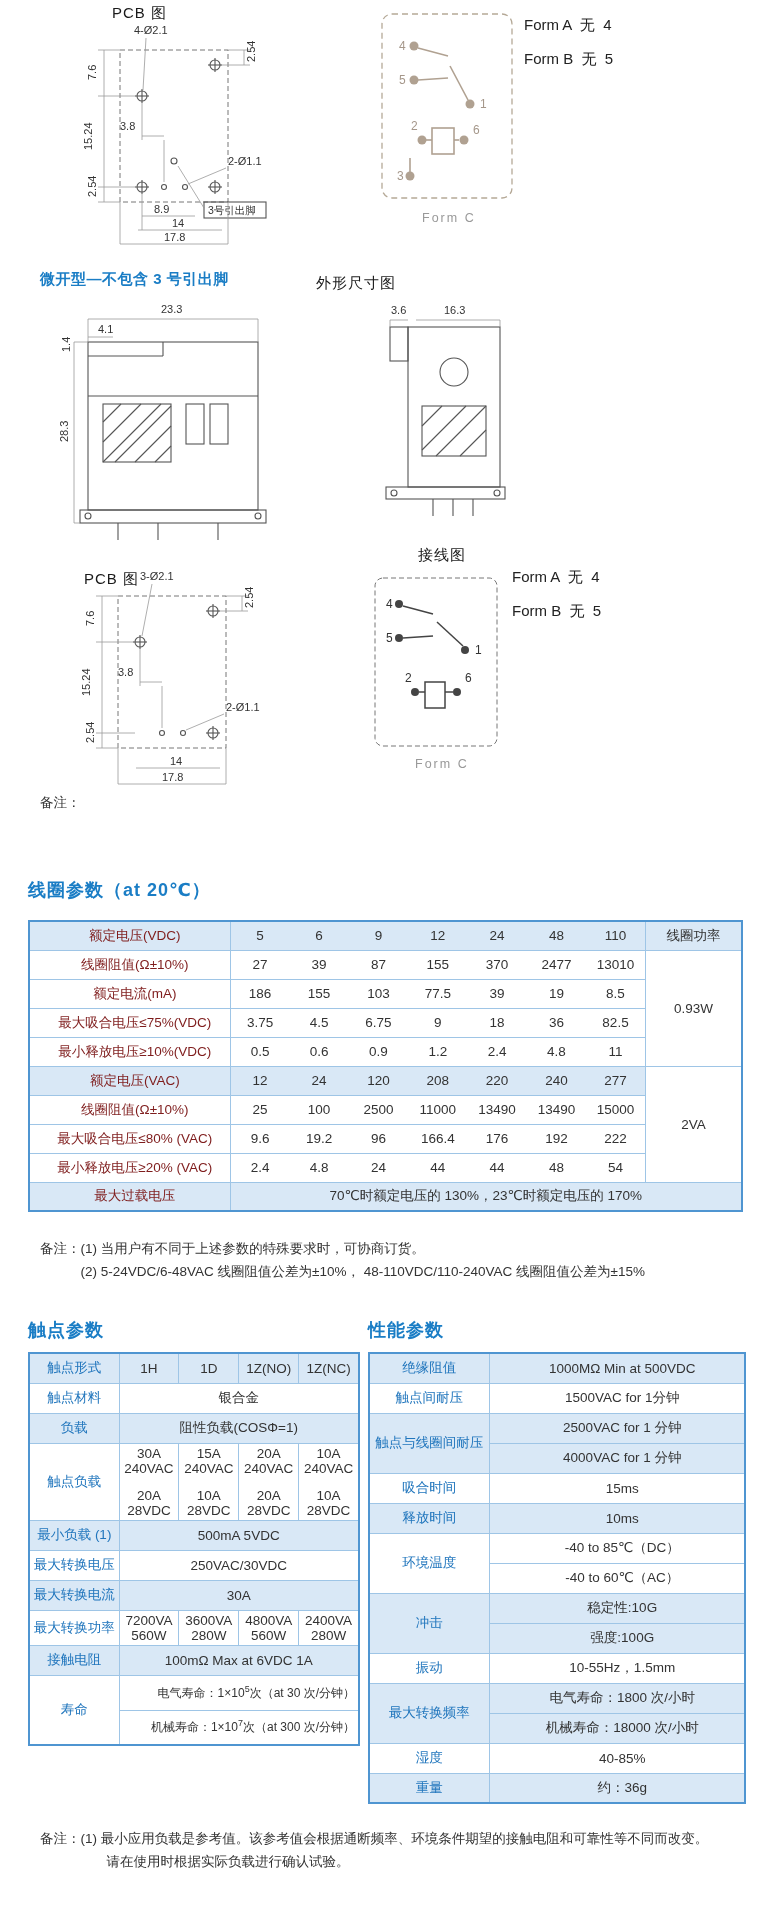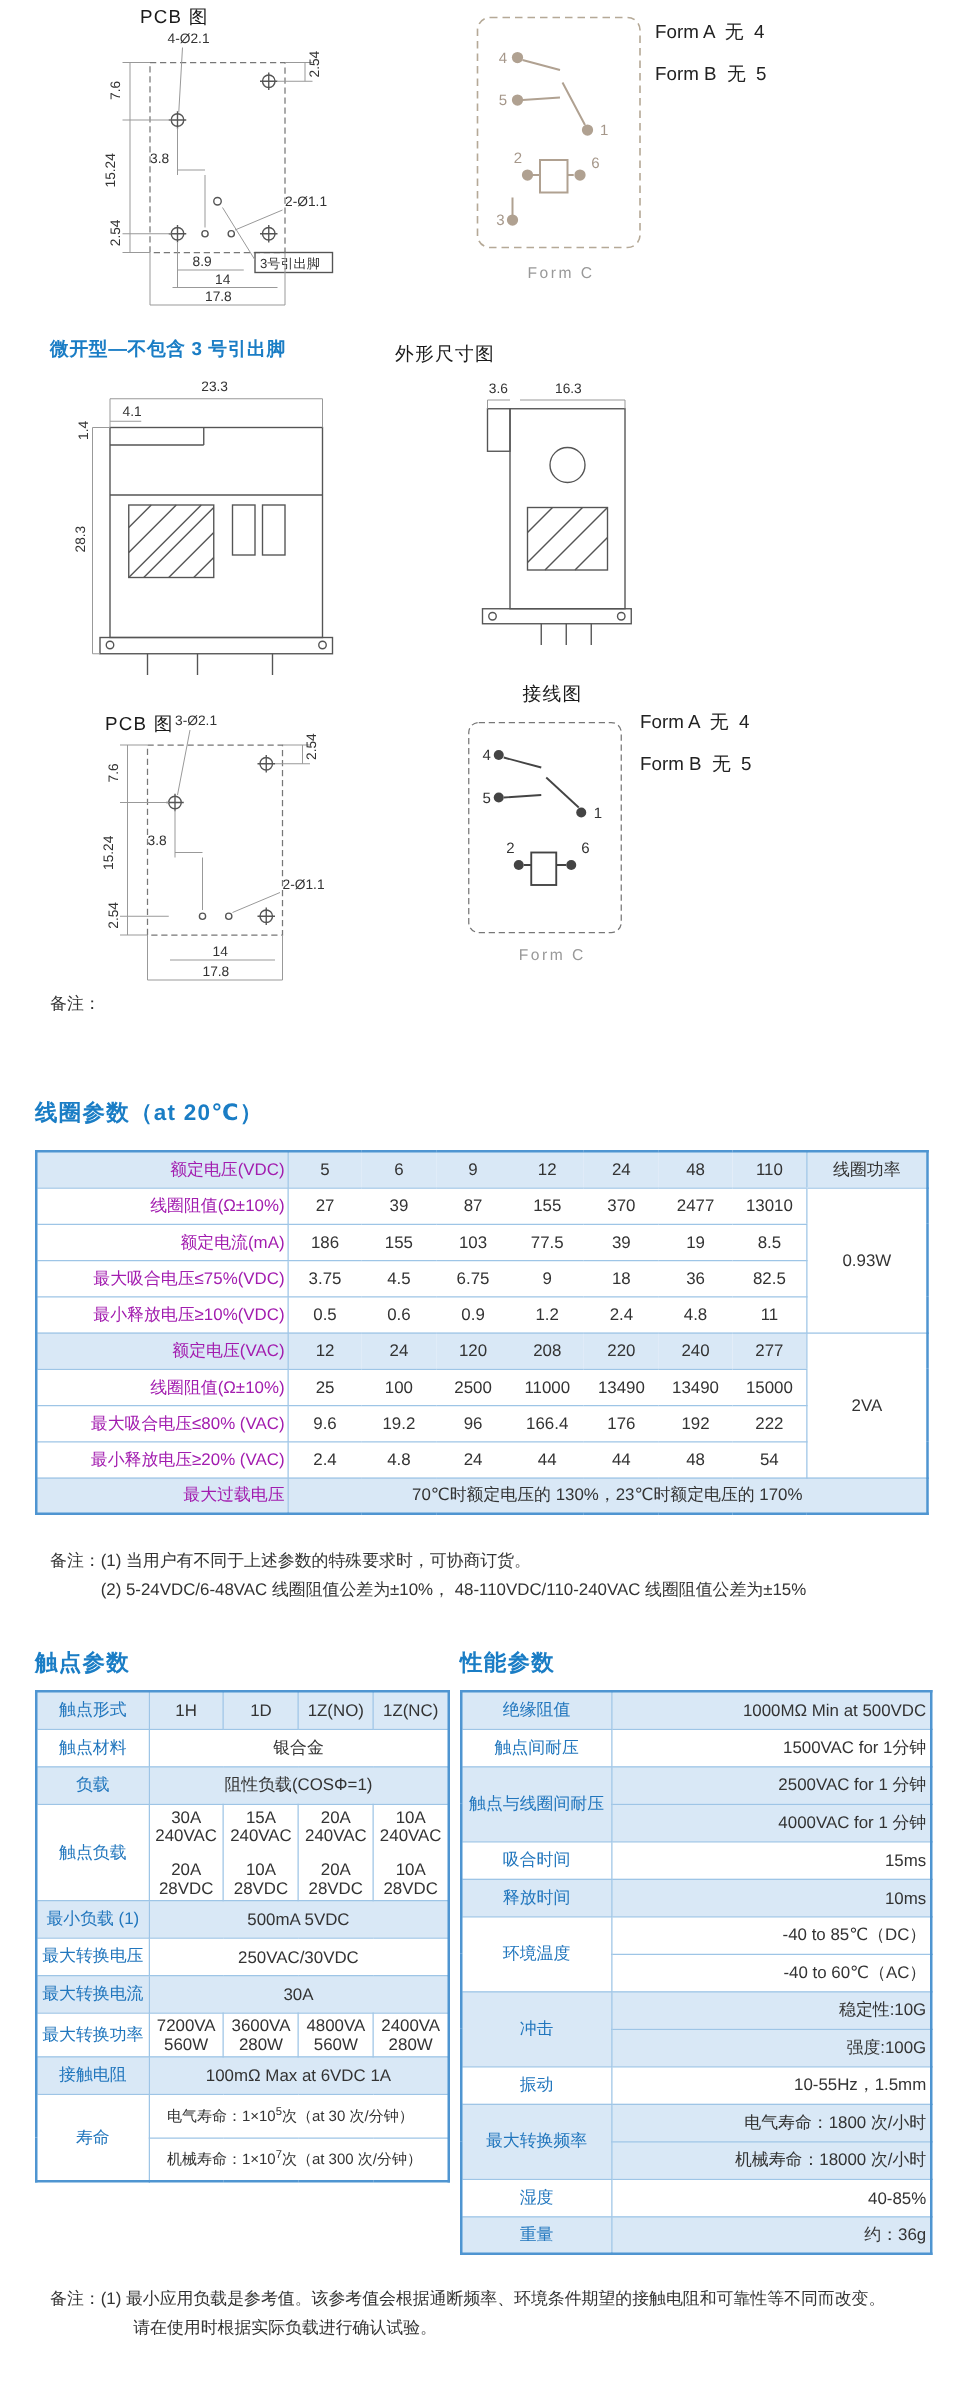--- a/index.html
+++ b/index.html
@@ -13,34 +13,34 @@
 .sec-heading{font-size:18px;font-weight:bold;color:#1a7dc5;letter-spacing:1px}
 .notes{display:flex;font-size:13.5px;color:#333;line-height:1.7;width:700px}
 .notes .np{white-space:pre}
 .ind28{padding-left:28px}
 .ind26{padding-left:26px}
 table{border-collapse:collapse;background:#fff}
 td{font-size:13.5px;color:#333;text-align:center;vertical-align:middle}
 tr.hl{background:#d9e8f6}
 .coil-table{width:715px;border:2px solid #4f95d1}
 .coil-table td{height:29px;border-top:1px solid #9ec5e6;border-bottom:1px solid #9ec5e6;padding:1px 2px}
-.coil-table td.lbl{width:200px;color:#a21caf;text-align:right;padding-left:12px;border-right:1px solid #9ec5e6}
+.coil-table td.lbl{width:200px;color:#7f1d1d;text-align:center;padding-left:12px;border-right:1px solid #9ec5e6}
 .coil-table td.num{width:59px}
 .coil-table td.pwrh,.coil-table td.pwr{width:96px;border-left:1px solid #9ec5e6}
 .coil-table td.pwr{background:#fff}
 .side-table{border:2px solid #4f95d1}
 .side-table td{border:1px solid #9ec5e6;height:30px;padding:2px 3px}
 .side-table td.lbl{color:#2176bd}
 .ct{width:332px}
 .ct td.lbl{width:90px}
 .ct .gap{margin-top:12px}
-.ct td.life{font-size:12px;height:35px;text-align:left;padding-left:14px}
+.ct td.life{font-size:12px;height:35px;text-align:right;padding-left:14px}
 .pt{width:378px}
 .pt td.lbl{width:120px}
-.pt td.val{text-align:right;padding-left:14px}
+.pt td.val{text-align:center;padding-left:14px}
 svg text{font-family:"Liberation Sans","DejaVu Sans",sans-serif}
 .dimtxt{font-size:11px;fill:#333}
 .smtxt{font-size:10.5px;fill:#333}
 .ln{stroke:#555;stroke-width:1.1;fill:none}
 .thin{stroke:#999;stroke-width:.8;fill:none}
 .dash{stroke:#777;stroke-width:1;fill:none;stroke-dasharray:5 3}
 .dash-tan{stroke:#b5a997;stroke-width:1.3;fill:none;stroke-dasharray:6 4}
 .tan{stroke:#b0a191;stroke-width:1.6;fill:none}
 .tan-dot{fill:#b0a191;stroke:none}
 .tan-txt{font-size:12px;fill:#a5978a}

